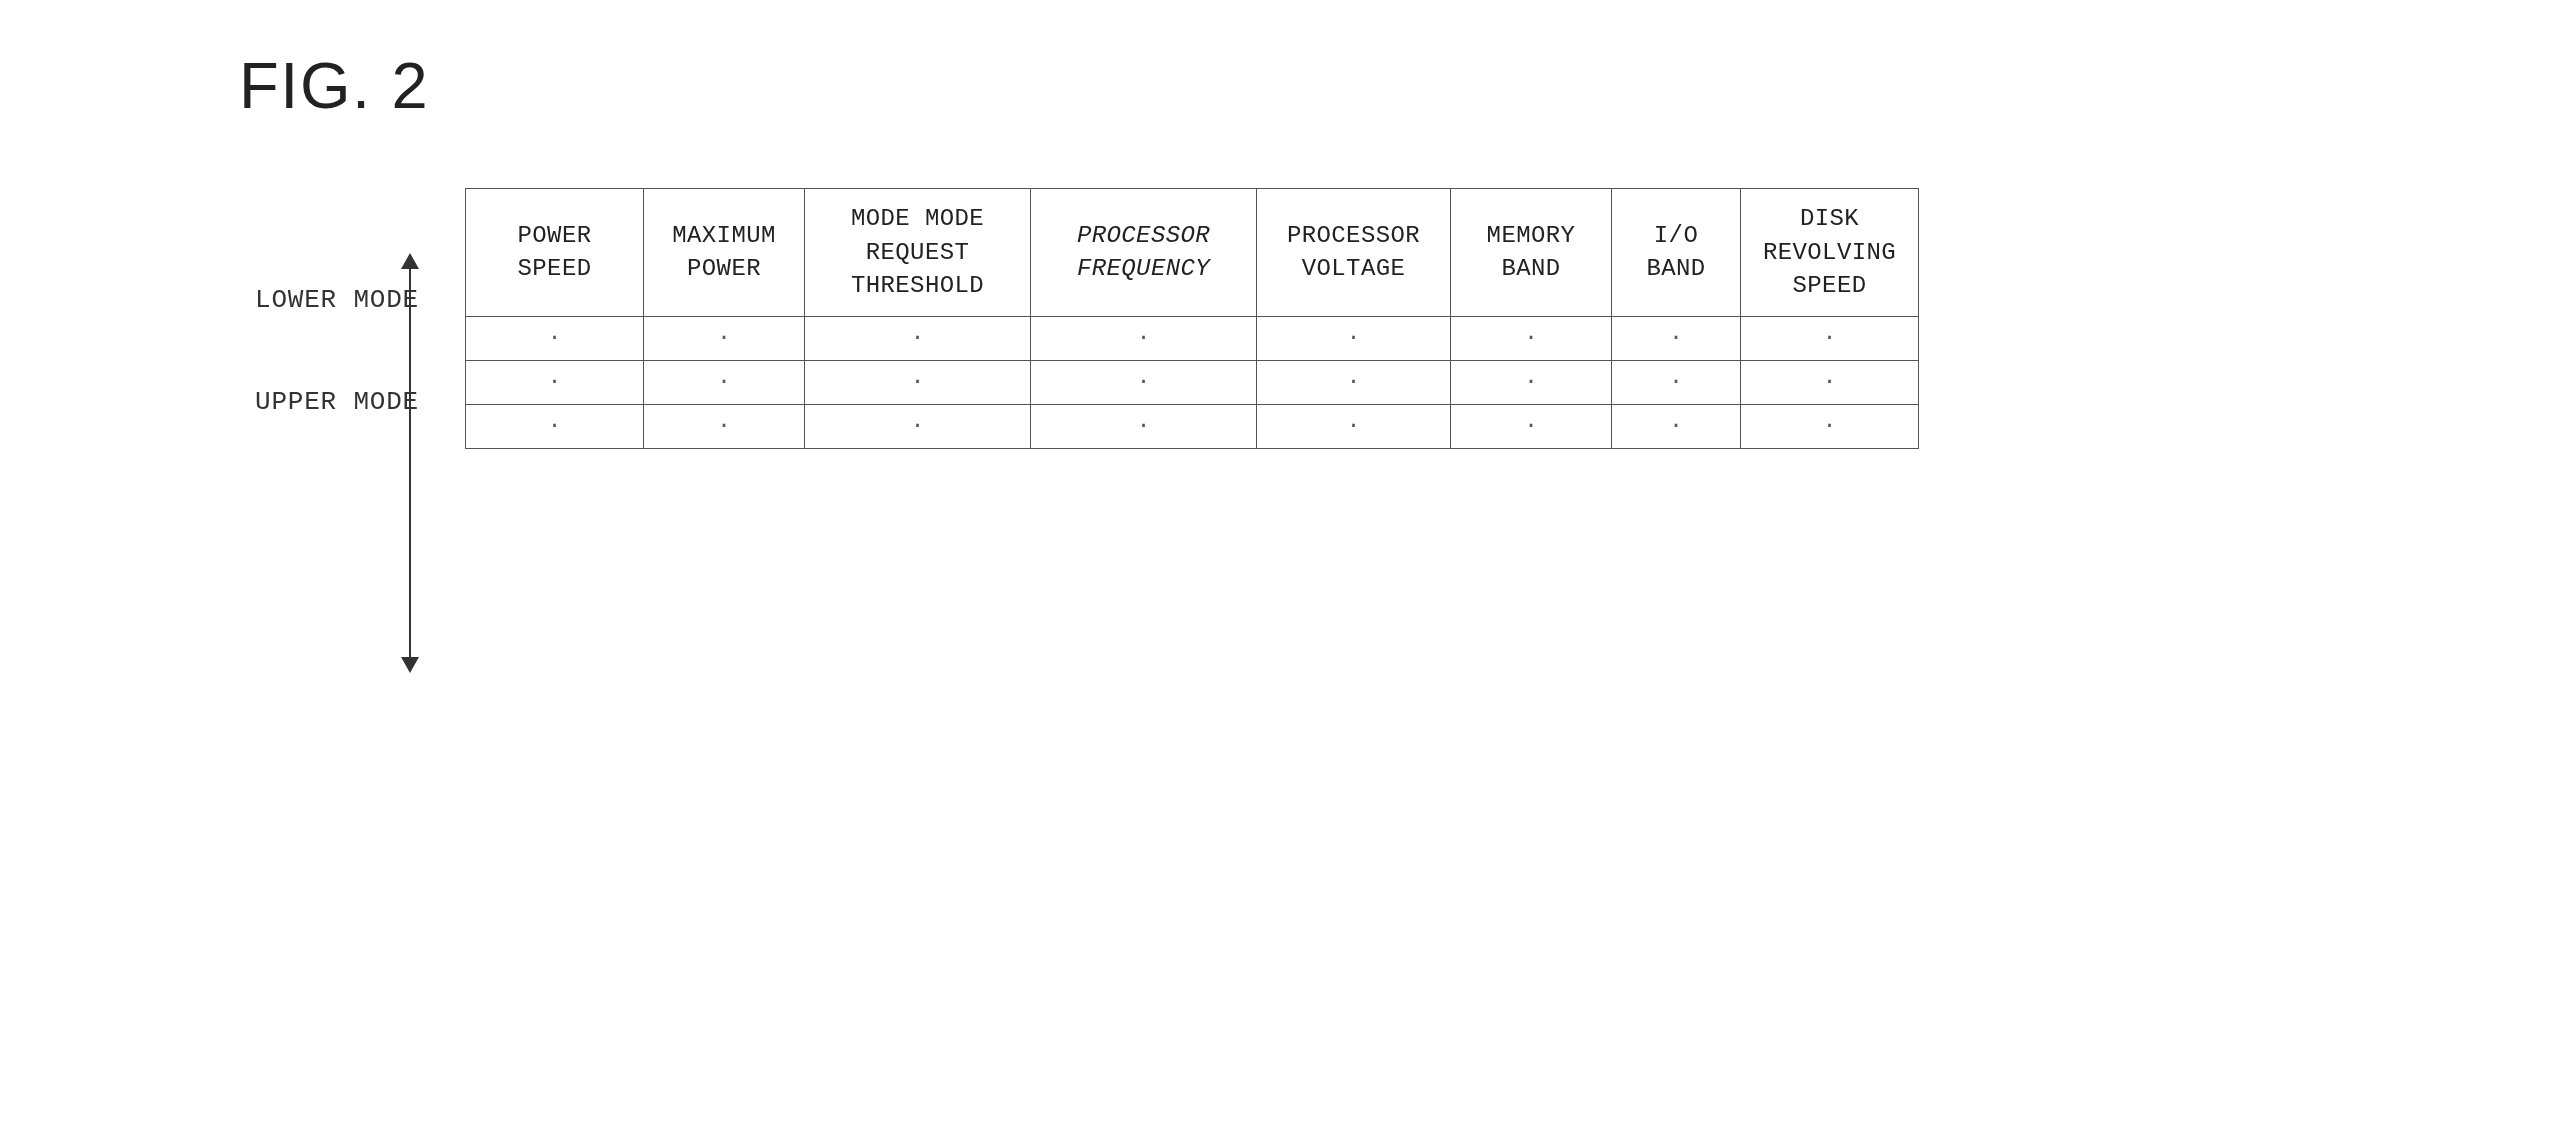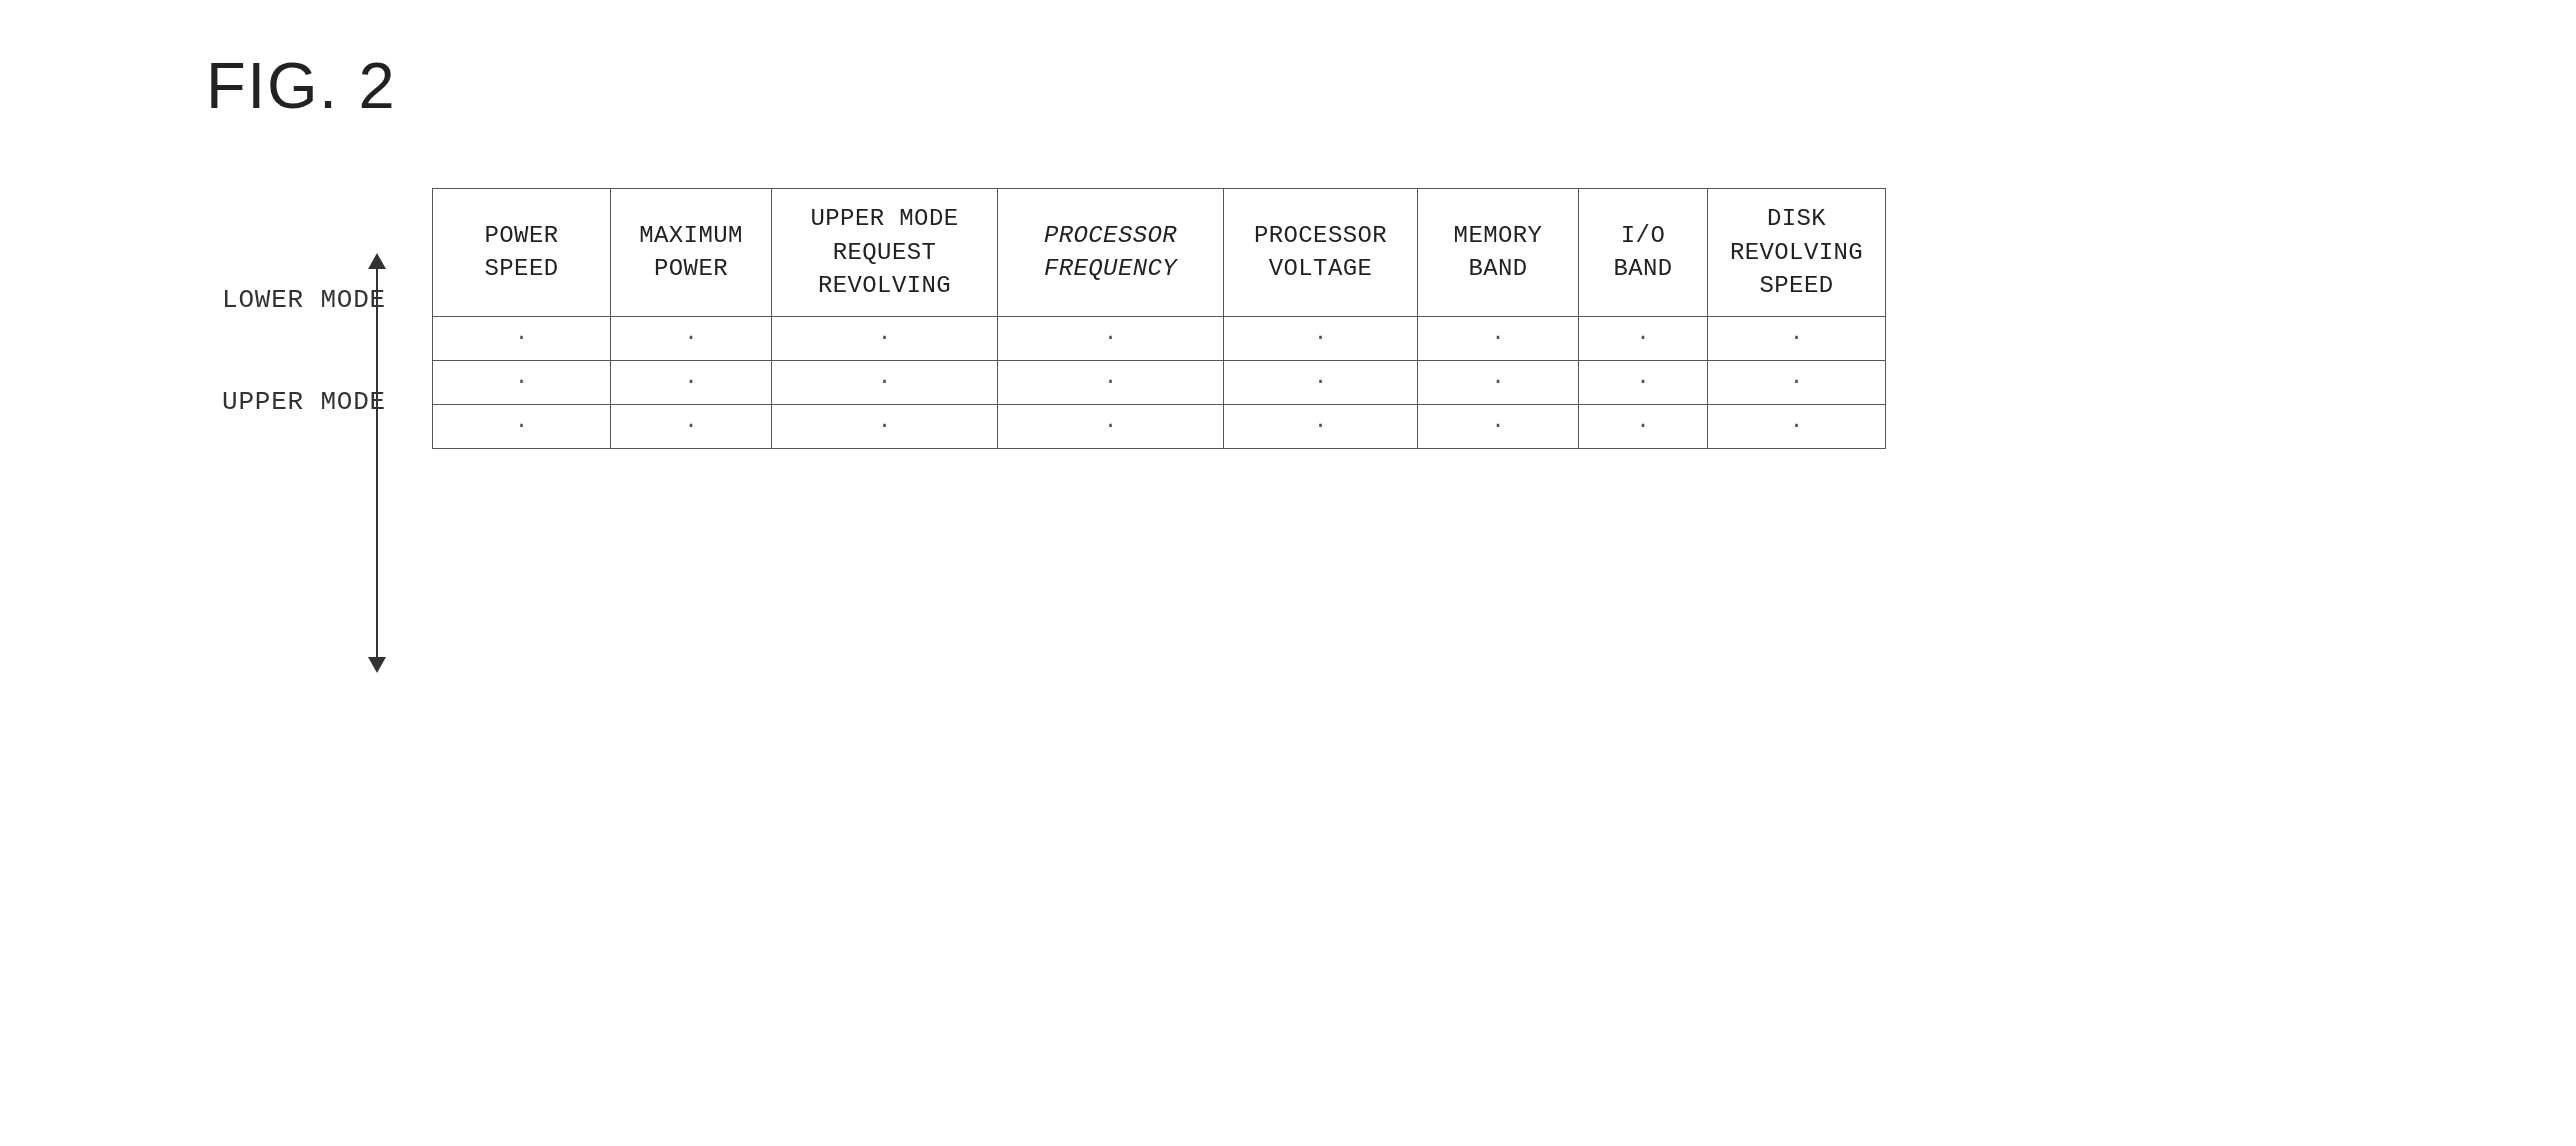--- a/index.html
+++ b/index.html
@@ -17,21 +17,21 @@
       display: flex;
       align-items: flex-start;
       justify-content: flex-start;
     }
 
     .page-container {
       width: 2576px;
       height: 979px;
       background: #ffffff;
       position: relative;
-      padding: 48px 61px;
+      padding: 48px 94px;
     }
 
     .fig-title {
       font-size: 65px;
       font-weight: normal;
       font-family: Arial, sans-serif;
       color: #222;
       margin-bottom: 65px;
       margin-left: 145px;
       letter-spacing: 1.6px;
@@ -120,21 +120,21 @@
       
       <div style="position: absolute; left: -210px; bottom: 32px; display: flex; flex-direction: column; align-items: flex-start;">
         <span style="font-size: 26px; font-family: 'Courier New', Courier, monospace; color: #333; white-space: nowrap; letter-spacing: 0.8px;">UPPER MODE</span>
       </div>
 
       <table class="main-table">
         <thead>
           <tr>
             <th class="col-power-mode">POWER SPEED</th>
             <th class="col-max-power">MAXIMUM POWER</th>
-            <th class="col-upper-thresh">UPPER MODE REQUEST REVOLVING</th>
+            <th class="col-upper-thresh">MODE MODE REQUEST THRESHOLD</th>
             <th class="col-proc-freq">PROCESSOR FREQUENCY</th>
             <th class="col-proc-volt">PROCESSOR VOLTAGE</th>
             <th class="col-mem-band">MEMORY BAND</th>
             <th class="col-io-band">I/O BAND</th>
             <th class="col-disk">DISK REVOLVING SPEED</th>
           </tr>
         </thead>
         <tbody>
 
 

